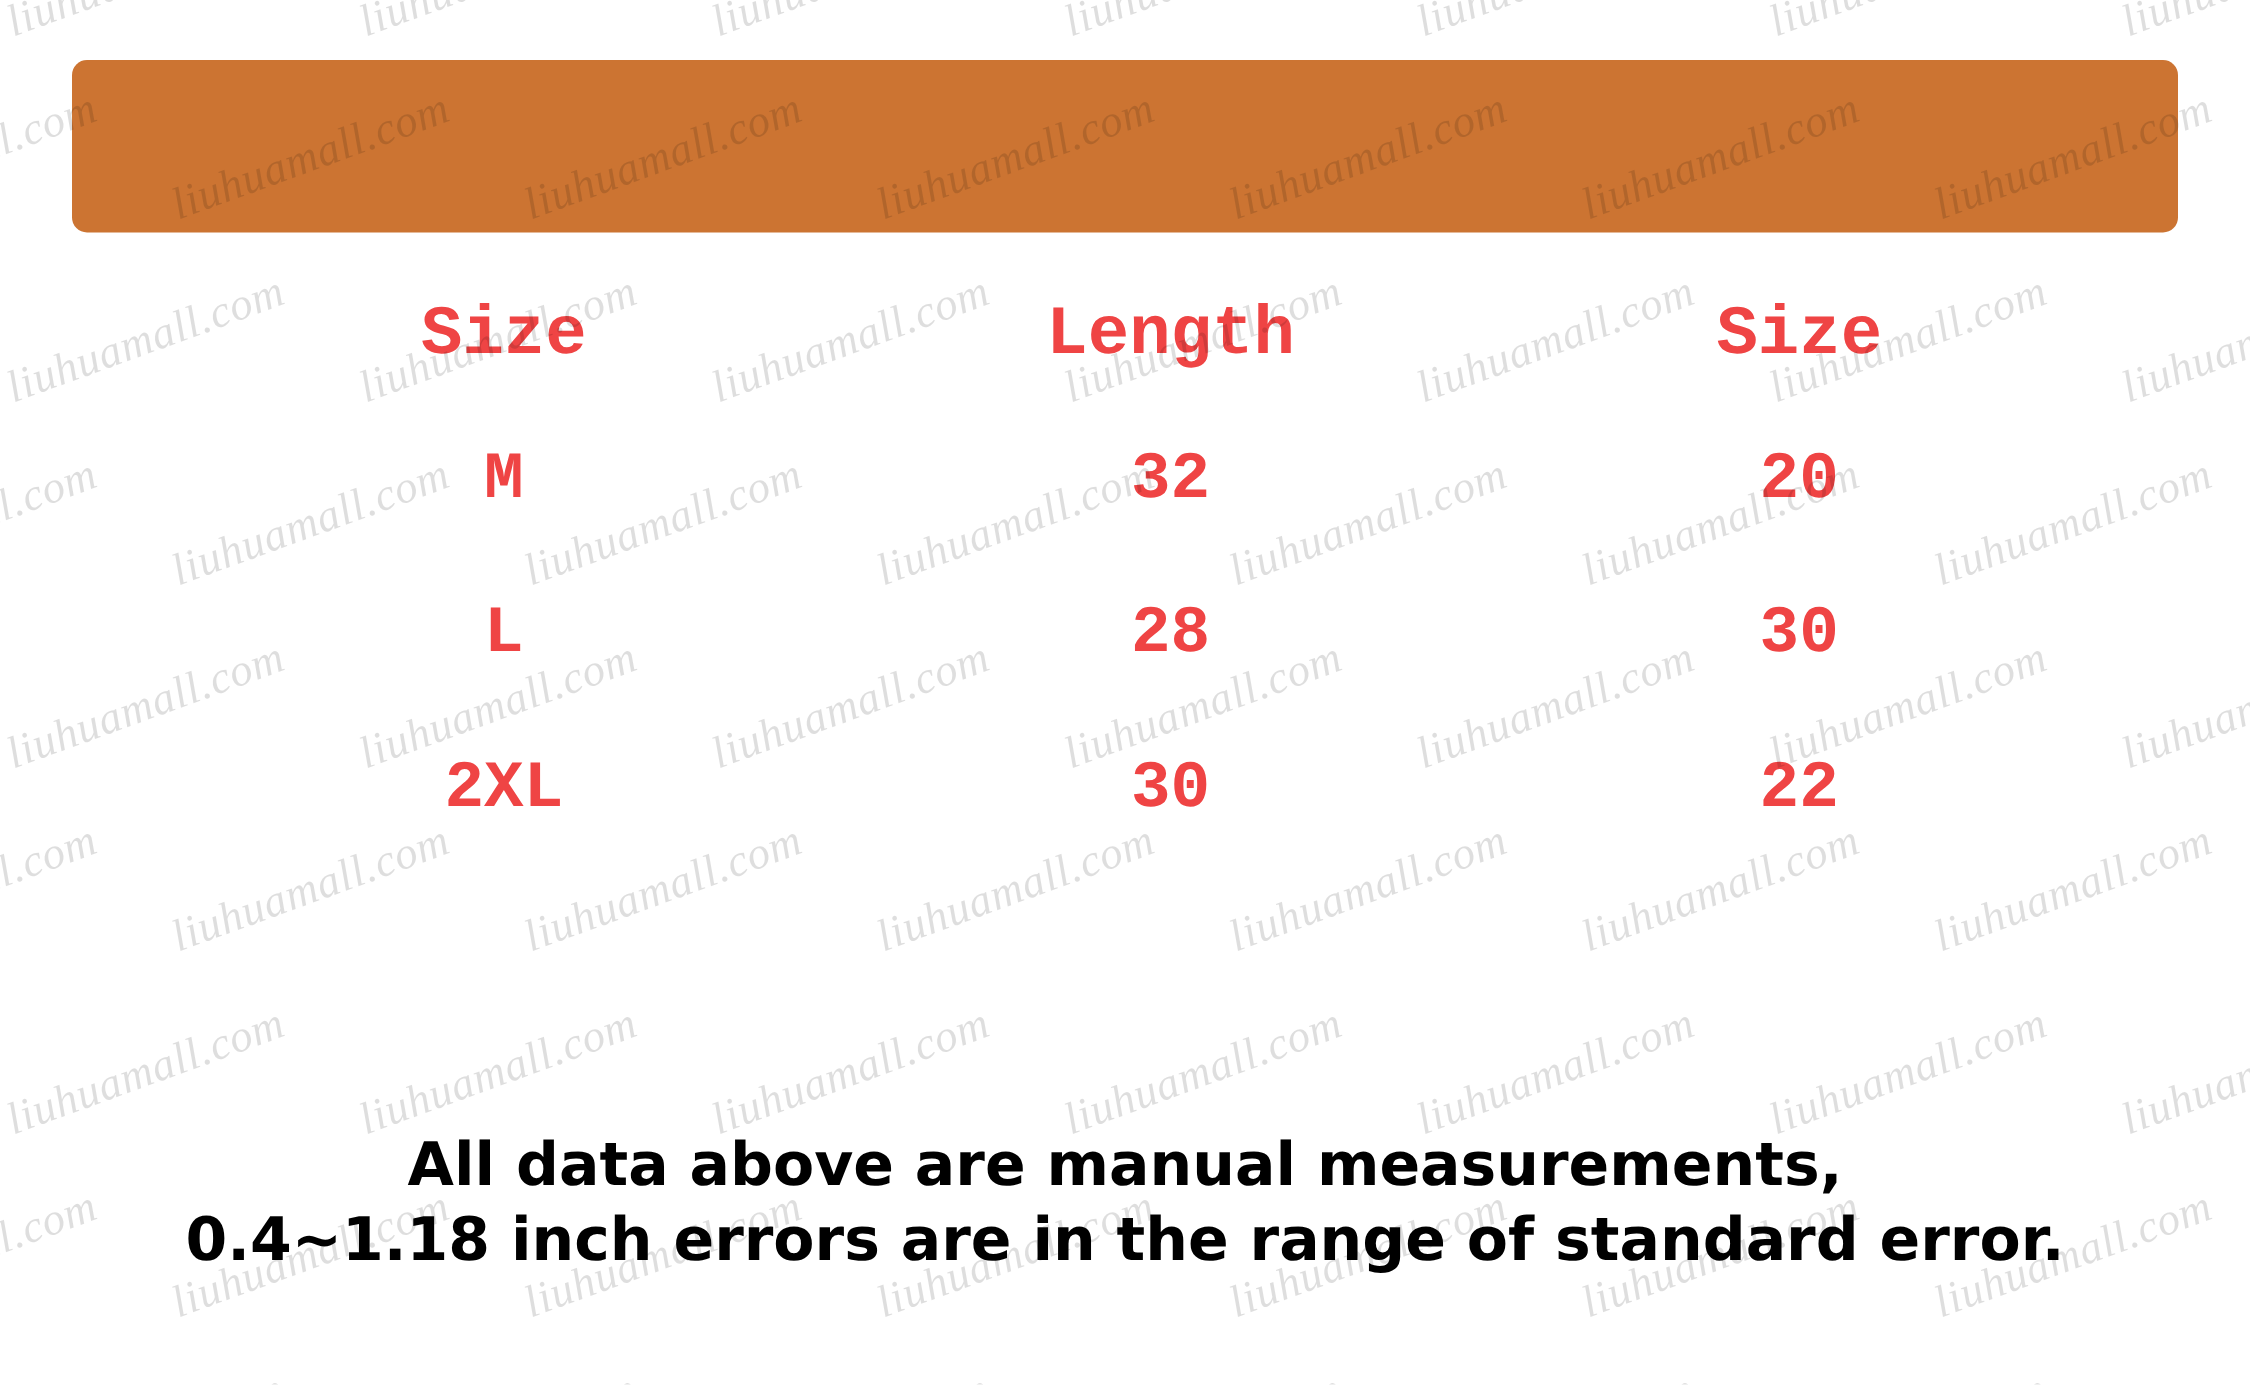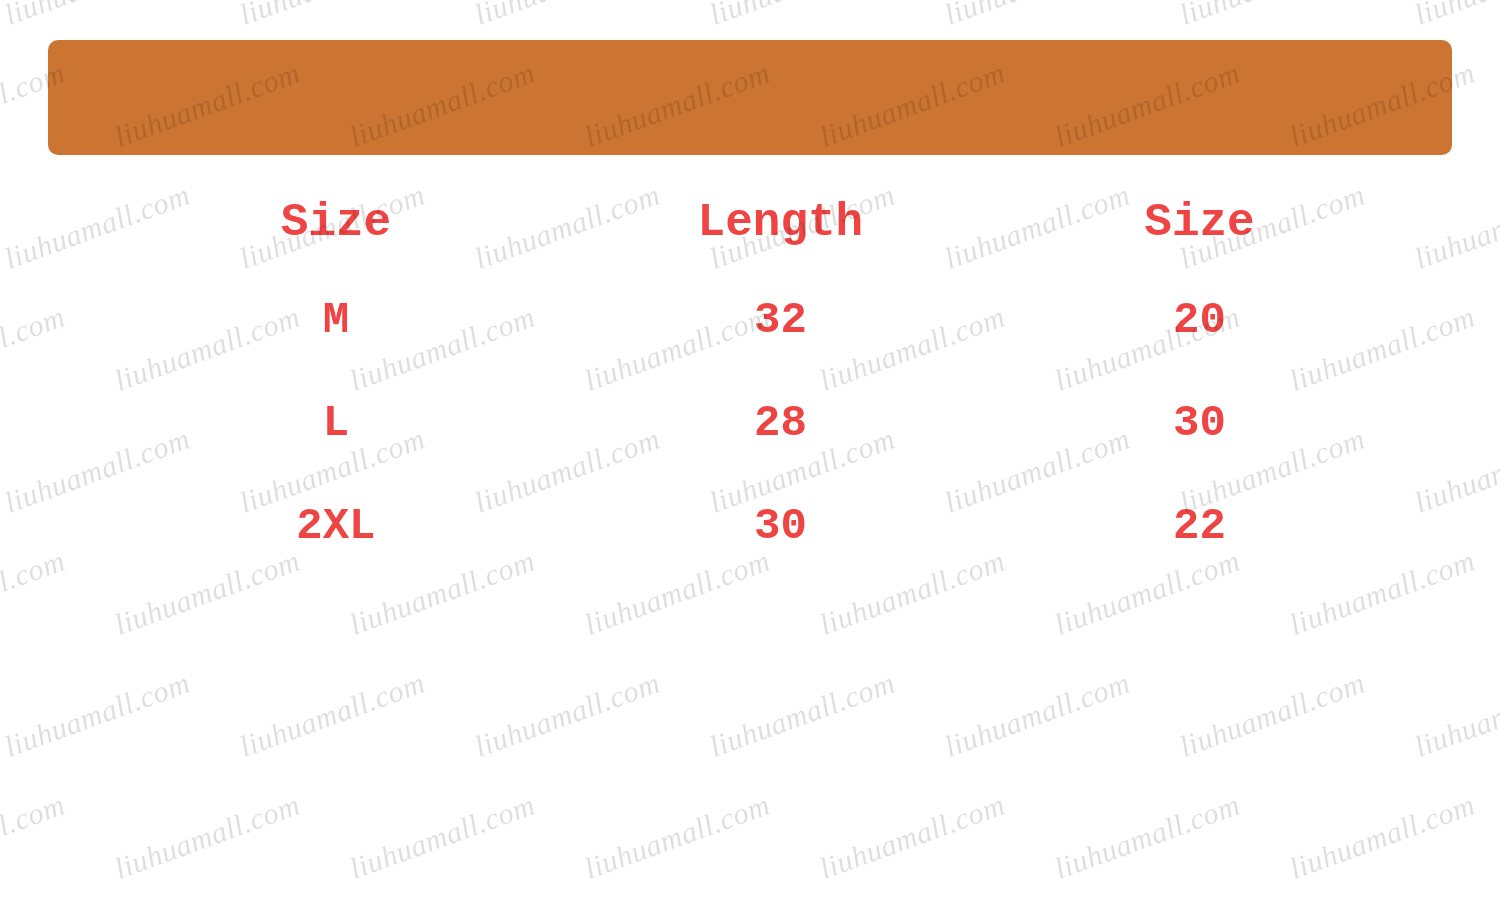--- a/index.html
+++ b/index.html
@@ -141,20 +141,24 @@
         <td>30</td>
       </tr>
       <tr>
         <td>2XL</td>
         <td>30</td>
         <td>22</td>
       </tr>
     </tbody>
   </table>
 
+  <div class="note">
+    <span class="line">All data above are manual measurements,</span>
+    <span class="line">0.4~1.18 inch errors are in the range of standard error.</span>
+  </div>
 
 </div>
 
 <div class="watermark-layer">
     <span class="wm" style="left: 0px; top: 0px;">liuhuamall.com</span>
     <span class="wm" style="left: 235px; top: 0px;">liuhuamall.com</span>
     <span class="wm" style="left: 470px; top: 0px;">liuhuamall.com</span>
     <span class="wm" style="left: 705px; top: 0px;">liuhuamall.com</span>
     <span class="wm" style="left: 940px; top: 0px;">liuhuamall.com</span>
     <span class="wm" style="left: 1175px; top: 0px;">liuhuamall.com</span>

